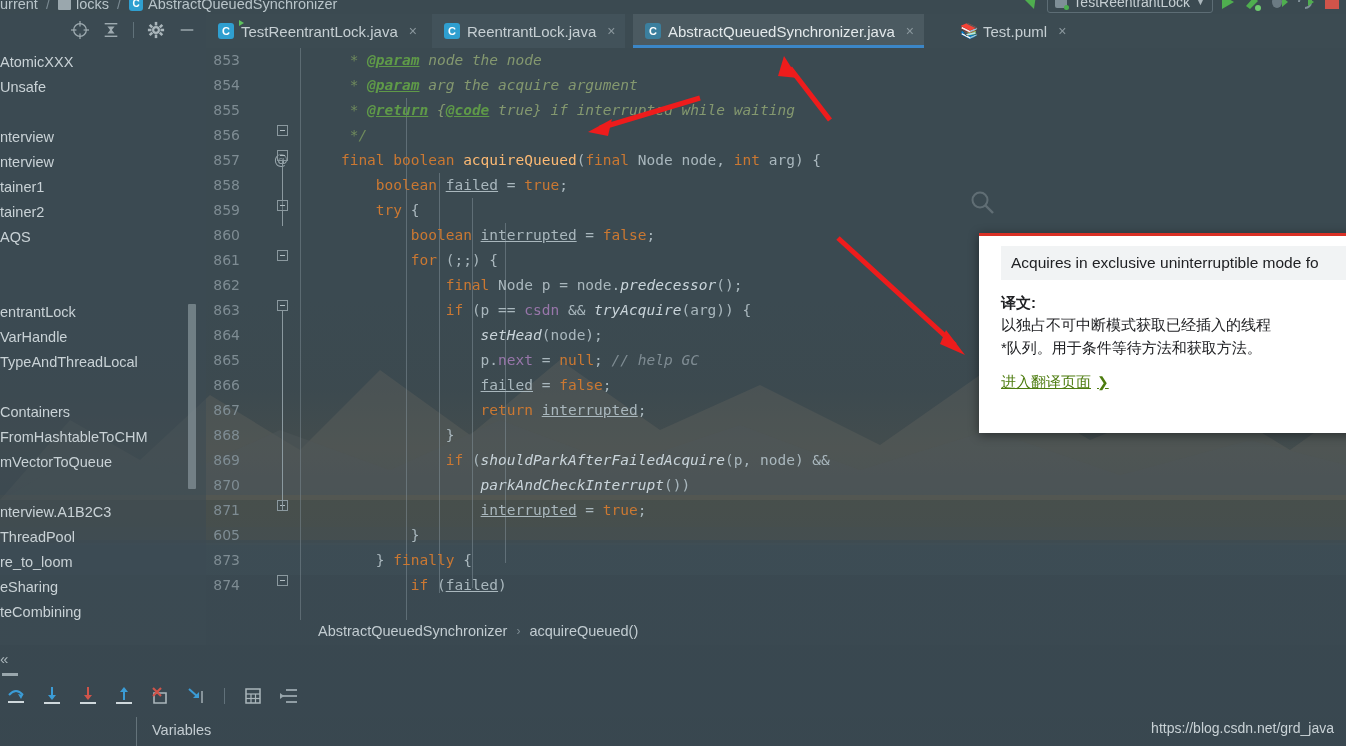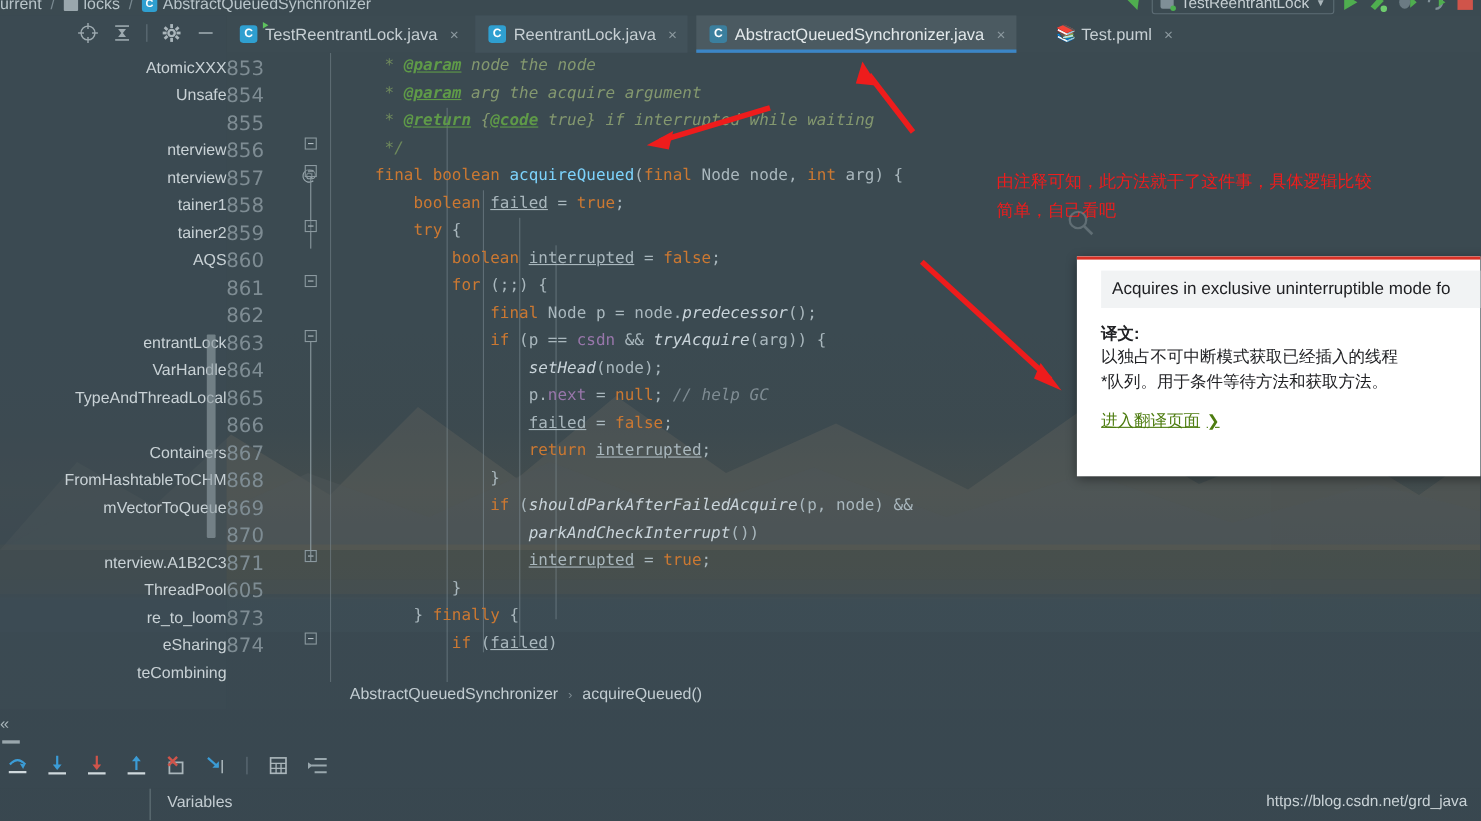--- a/index.html
+++ b/index.html
@@ -72,21 +72,21 @@
   .lt-divider { width:1px; height: 16px; background: #6c7c84; opacity:.8; }
 
   
   .tree {
     position: absolute; left: 0; top: 32px; width: 206px; height: 598px;
     overflow: hidden; padding-top: 4px;
   }
   .tree-row {
     height: 25px; line-height: 25px;
     color: #c9d2d6; font-size: 14.5px; white-space: nowrap;
-    padding-left: 0px; overflow: hidden; text-align: right;
+    padding-left: 0px; overflow: hidden;
   }
   .tree-row.blank { color: transparent; }
   .tree-scrollbar {
     position: absolute; right: 10px; top: 290px; width: 8px; height: 185px;
     background: #8e9ba1; border-radius: 1px; opacity: .65;
   }
 
   
   .tabbar {
     position: absolute; left: 206px; top: 14px; width: 1140px; height: 34px;
@@ -137,21 +137,21 @@
   .editor {
     position: absolute; left: 206px; top: 48px; width: 1140px; height: 572px;
     overflow: hidden;
     font-family: "DejaVu Sans Mono", monospace;
     font-size: 14.5px;
   }
   .gutter {
     position: absolute; left: 0; top: 0; width: 100px; height: 572px;
   }
   .gutter-line {
-    position: absolute; right: 66px; color: #7e8c93; font-size: 18px;
+    position: absolute; right: 66px; color: #7e8c93; font-size: 14px;
     font-family: "DejaVu Sans", sans-serif;
   }
   .gutter-at {
     position: absolute; left: 68px; color: #9aa8ae; font-size: 14px;
     font-family: "DejaVu Sans", sans-serif;
   }
   .fold-rail {
     position: absolute; left: 94px; top: 0; width: 1px; height: 572px;
     background: rgba(125,140,148,0.5);
   }
@@ -169,21 +169,21 @@
   .code-area { position: absolute; left: 100px; top: 0; width: 1040px; height: 572px; }
   .code-line {
     position: absolute; left: 0; height: 25px; line-height: 25px;
     white-space: pre; color: #a9b7bd;
   }
   .indent-guide {
     position: absolute; width: 1px; background: rgba(140,155,163,0.45);
   }
   
   .c-kw      { color: #cb7832; }
-  .c-fn      { color: #7dd3fc; }
+  .c-fn      { color: #fdba74; }
   .c-fn-it   { color: #c9d4da; font-style: italic; }
   .c-field   { color: #9876aa; }
   .c-cmt     { color: #6f8a5c; font-style: italic; }
   .c-tag     { color: #5f9a48; font-weight: bold; font-style: italic; text-decoration: underline; }
   .c-cmt2    { color: #84986f; font-style: italic; margin-top: 41px; }
   .c-var-u   { color: #a9b7bd; text-decoration: underline; }
   .c-lcmt    { color: #7f8c93; font-style: italic; }
 
   
   .editor-breadcrumb {
@@ -545,22 +545,20 @@
       <line x1="830" y1="120" x2="790" y2="68" stroke="#ee1c1c" stroke-width="5"></line>
       <polygon points="784,56 798,78 778,76" fill="#ee1c1c"></polygon>
     </g>
 
     <g>
       <line x1="838" y1="238" x2="955" y2="345" stroke="#ee1c1c" stroke-width="5"></line>
       <polygon points="965,355 940,344 946,330" fill="#ee1c1c"></polygon>
     </g>
   </svg>
 
-  <div class="ann-text" style="left:906px; top:152px; width:440px;">由注释可知，此方法就干了这件事，具体逻辑比较
-简单，自己看吧</div>
 
   <svg class="ann-cursor" viewBox="0 0 26 26">
     <circle cx="10" cy="10" r="7.5" fill="none" stroke="#8e9aa0" stroke-width="2"></circle>
     <line x1="15" y1="15" x2="23" y2="23" stroke="#8e9aa0" stroke-width="2.4"></line>
   </svg>
 
   <div class="popup">
     <div class="popup-topbar"></div>
 
     <div class="popup-inner">

